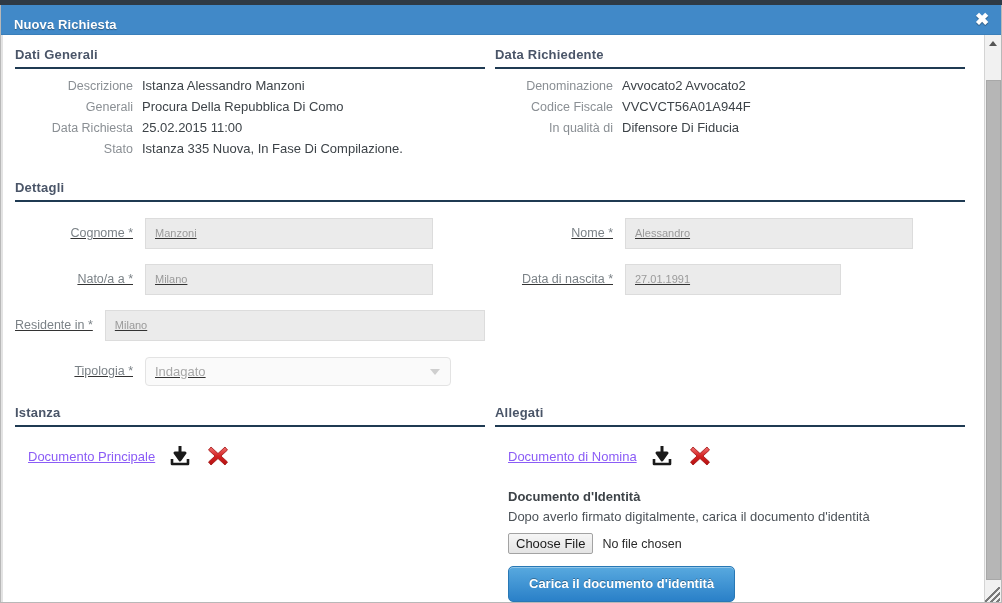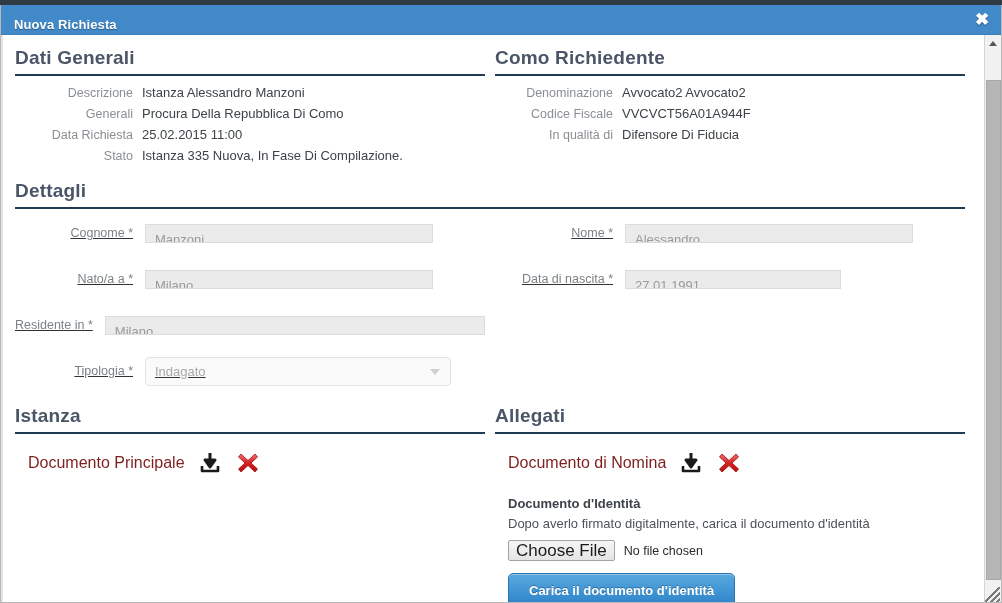--- a/index.html
+++ b/index.html
@@ -79,21 +79,21 @@
     border-left: 2px solid #e3e3e3;
     background: #fff;
   }
 
   .col-left  { position: absolute; left: 12px;  width: 470px; }
   .col-right { position: absolute; left: 492px; width: 470px; }
 
   
   .section-title {
     font-weight: bold;
-    font-size: 19px;
+    font-size: 13px;
     color: #4a5568;
     padding-bottom: 5px;
     border-bottom: 2px solid #1f3a52;
     letter-spacing: .2px;
   }
 
   
   .dl { margin-top: 9px; }
   .dl-row {
     display: flex;
@@ -124,26 +124,26 @@
   .form-label {
     width: 118px;
     text-align: right;
     color: #7b8287;
     font-size: 12.5px;
     padding-right: 12px;
     white-space: nowrap;
   }
   .fld {
     box-sizing: border-box;
-    height: 19px;
+    height: 31px;
     background: #ebebeb;
     border: 1px solid #dcdcdc;
     color: #9a9a9a;
     font-family: "Liberation Sans", sans-serif;
-    font-size: 13px;
+    font-size: 11px;
     padding: 0 9px;
     line-height: 29px;
     white-space: nowrap;
     overflow: hidden;
   }
   .fld-w-std  { width: 288px; }
   .fld-w-wide { width: 575px; }
 
   .select-fld {
     box-sizing: border-box;
@@ -170,24 +170,25 @@
   }
 
   
   .attach-row {
     display: flex;
     align-items: center;
     height: 34px;
     margin-top: 12px;
   }
   .attach-label {
-    color: #7f1d1d;
-    font-size: 16px;
+    color: #8b5cf6;
+    font-size: 13px;
     padding-right: 12px;
     white-space: nowrap;
+    text-decoration: underline;
   }
   .icon-btn {
     cursor: pointer;
     line-height: 0;
     margin-right: 12px;
   }
 
   
   .doc-head {
     font-weight: bold;
@@ -206,21 +207,21 @@
     margin-top: 9px;
   }
   .choose-file-btn {
     box-sizing: border-box;
     height: 21px;
     padding: 0 7px;
     background: linear-gradient(#f6f6f6, #e4e4e4);
     border: 1px solid #a3a3a3;
     border-radius: 2px;
     font-family: "Liberation Sans", sans-serif;
-    font-size: 17px;
+    font-size: 13px;
     color: #1b1b1b;
     line-height: 19px;
     cursor: pointer;
   }
   .file-status {
     font-size: 12.5px;
     color: #2b2b2b;
     margin-left: 9px;
   }
   .primary-btn {
@@ -320,21 +321,21 @@
           <span class="dl-value">25.02.2015 11:00</span>
         </div>
         <div class="dl-row">
           <span class="dl-label">Stato</span>
           <span class="dl-value">Istanza 335 Nuova, In Fase Di Compilazione.</span>
         </div>
       </div>
     </div>
 
     <div class="col-right" style="top:12px;">
-      <div class="section-title">Como Richiedente</div>
+      <div class="section-title">Data Richiedente</div>
       <div class="dl">
         <div class="dl-row">
           <span class="dl-label">Denominazione</span>
           <span class="dl-value">Avvocato2 Avvocato2</span>
         </div>
         <div class="dl-row">
           <span class="dl-label">Codice Fiscale</span>
           <span class="dl-value">VVCVCT56A01A944F</span>
         </div>
         <div class="dl-row">

